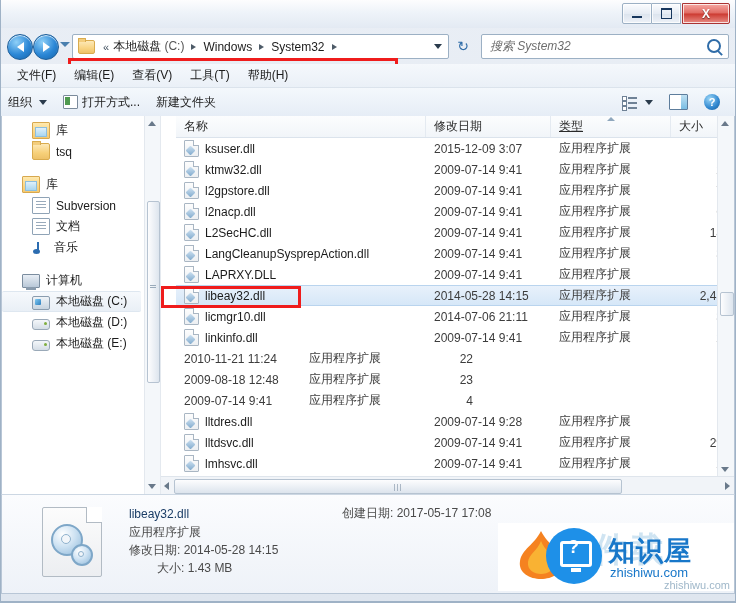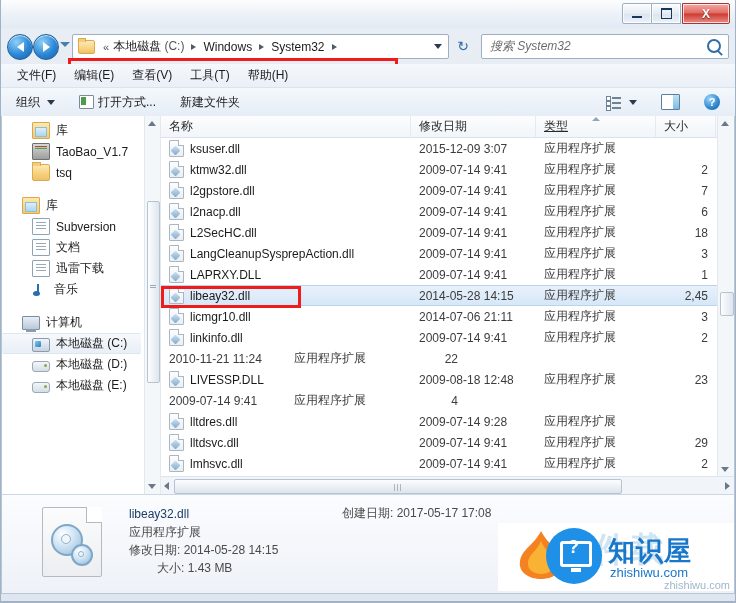--- a/index.html
+++ b/index.html
@@ -129,21 +129,21 @@
   }
   .menuitem { font-size:12px; color:#1b1b1b; padding: 2px 9px; }
 
   
   .cmdbar {
     position:absolute; left:0; top:88px; width:736px; height:28px;
     background: linear-gradient(180deg,#f4f8fc 0%,#e6edf6 100%);
     border-bottom: 1px solid #c6d2e0;
     display:flex; align-items:center;
   }
-  .cmd { font-size:12px; color:#1b1b1b; padding: 0 8px; display:flex; align-items:center; gap:4px;margin-left:8px;}
+  .cmd { font-size:12px; color:#1b1b1b; padding: 0 8px; display:flex; align-items:center; gap:4px;}
   .cmd .caret {
     width:0;height:0;border-left:4px solid transparent;border-right:4px solid transparent;
     border-top:5px solid #2a3b4c; margin-left:3px;
   }
   .openwith-ic {
     width:13px;height:12px;border:1px solid #7b8b9c;background:#fff;position:relative;border-radius:1px;
   }
   .openwith-ic:after{content:'';position:absolute;left:1px;top:1px;width:5px;height:8px;background:#4f9a4f;}
   .cmd-right { margin-left:auto; display:flex; align-items:center; gap:0; padding-right:8px;}
   .viewicon { width:16px;height:14px; position:relative; }
@@ -253,21 +253,21 @@
   .nav-thumb:after{content:'';position:absolute;left:2px;top:46%;width:6px;height:3px;
     background:repeating-linear-gradient(180deg,#9aabbb 0 1px,transparent 1px 2px);}
   .sb-arrow {
     position:absolute; left:3px; width:0;height:0;
     border-left:4px solid transparent;border-right:4px solid transparent;
   }
   .sb-arrow.up { top:5px; border-bottom:5px solid #69798a; }
   .sb-arrow.dn { bottom:5px; border-top:5px solid #69798a; }
 
   
-  .listpane { flex:1; position:relative; background:#fff; overflow:hidden; }
+  .listpane { flex:1; position:relative; background:#fff; overflow:hidden;padding-left:15px; }
   .hdr {
     display:flex; height:21px; align-items:center;
     background: linear-gradient(180deg,#fcfdfe 0%,#f1f5f9 100%);
     border-bottom:1px solid #dbe3ec;
     font-size:12px; color:#2a2a2a;
   }
   .hdr .hc {
     height:100%; display:flex; align-items:center; padding-left:8px;
     border-right:1px solid #e4eaf1; box-sizing:border-box; position:relative;
   }
@@ -509,45 +509,37 @@
   <div class="content">
 
     <div class="navpane">
       <div class="nav-list">
 
         <div class="navitem child">
           <span class="ic ic-lib"></span>
           <span class="lbl">库</span>
         </div>
         <div class="navitem child">
-          <span class="ic ic-rar"></span>
-          <span class="lbl">TaoBao_V1.7</span>
-        </div>
-        <div class="navitem child">
           <span class="ic ic-folder"></span>
           <span class="lbl">tsq</span>
         </div>
 
         <div class="navgap"></div>
 
         <div class="navitem">
           <span class="ic ic-lib"></span>
           <span class="lbl">库</span>
         </div>
         <div class="navitem child">
           <span class="ic ic-doc"></span>
           <span class="lbl">Subversion</span>
         </div>
         <div class="navitem child">
           <span class="ic ic-doc"></span>
           <span class="lbl">文档</span>
-        </div>
-        <div class="navitem child">
-          <span class="ic ic-doc"></span>
-          <span class="lbl">迅雷下载</span>
         </div>
         <div class="navitem child">
           <span class="ic ic-music"></span>
           <span class="lbl">音乐</span>
         </div>
 
         <div class="navgap"></div>
 
         <div class="navitem">
           <span class="ic ic-pc"></span>
@@ -672,24 +664,20 @@
             <div class="cell date">2009-07-14 9:41</div>
             <div class="cell type">应用程序扩展</div>
             <div class="cell size">2</div>
           </div>
           <div class="row">
             <div class="cell date">2010-11-21 11:24</div>
             <div class="cell type">应用程序扩展</div>
             <div class="cell size">22</div>
           </div>
           <div class="row">
-            <div class="cell name">
-              <span class="dllic"></span>
-              <span>LIVESSP.DLL</span>
-            </div>
             <div class="cell date">2009-08-18 12:48</div>
             <div class="cell type">应用程序扩展</div>
             <div class="cell size">23</div>
           </div>
           <div class="row">
             <div class="cell date">2009-07-14 9:41</div>
             <div class="cell type">应用程序扩展</div>
             <div class="cell size">4</div>
           </div>
           <div class="row">

